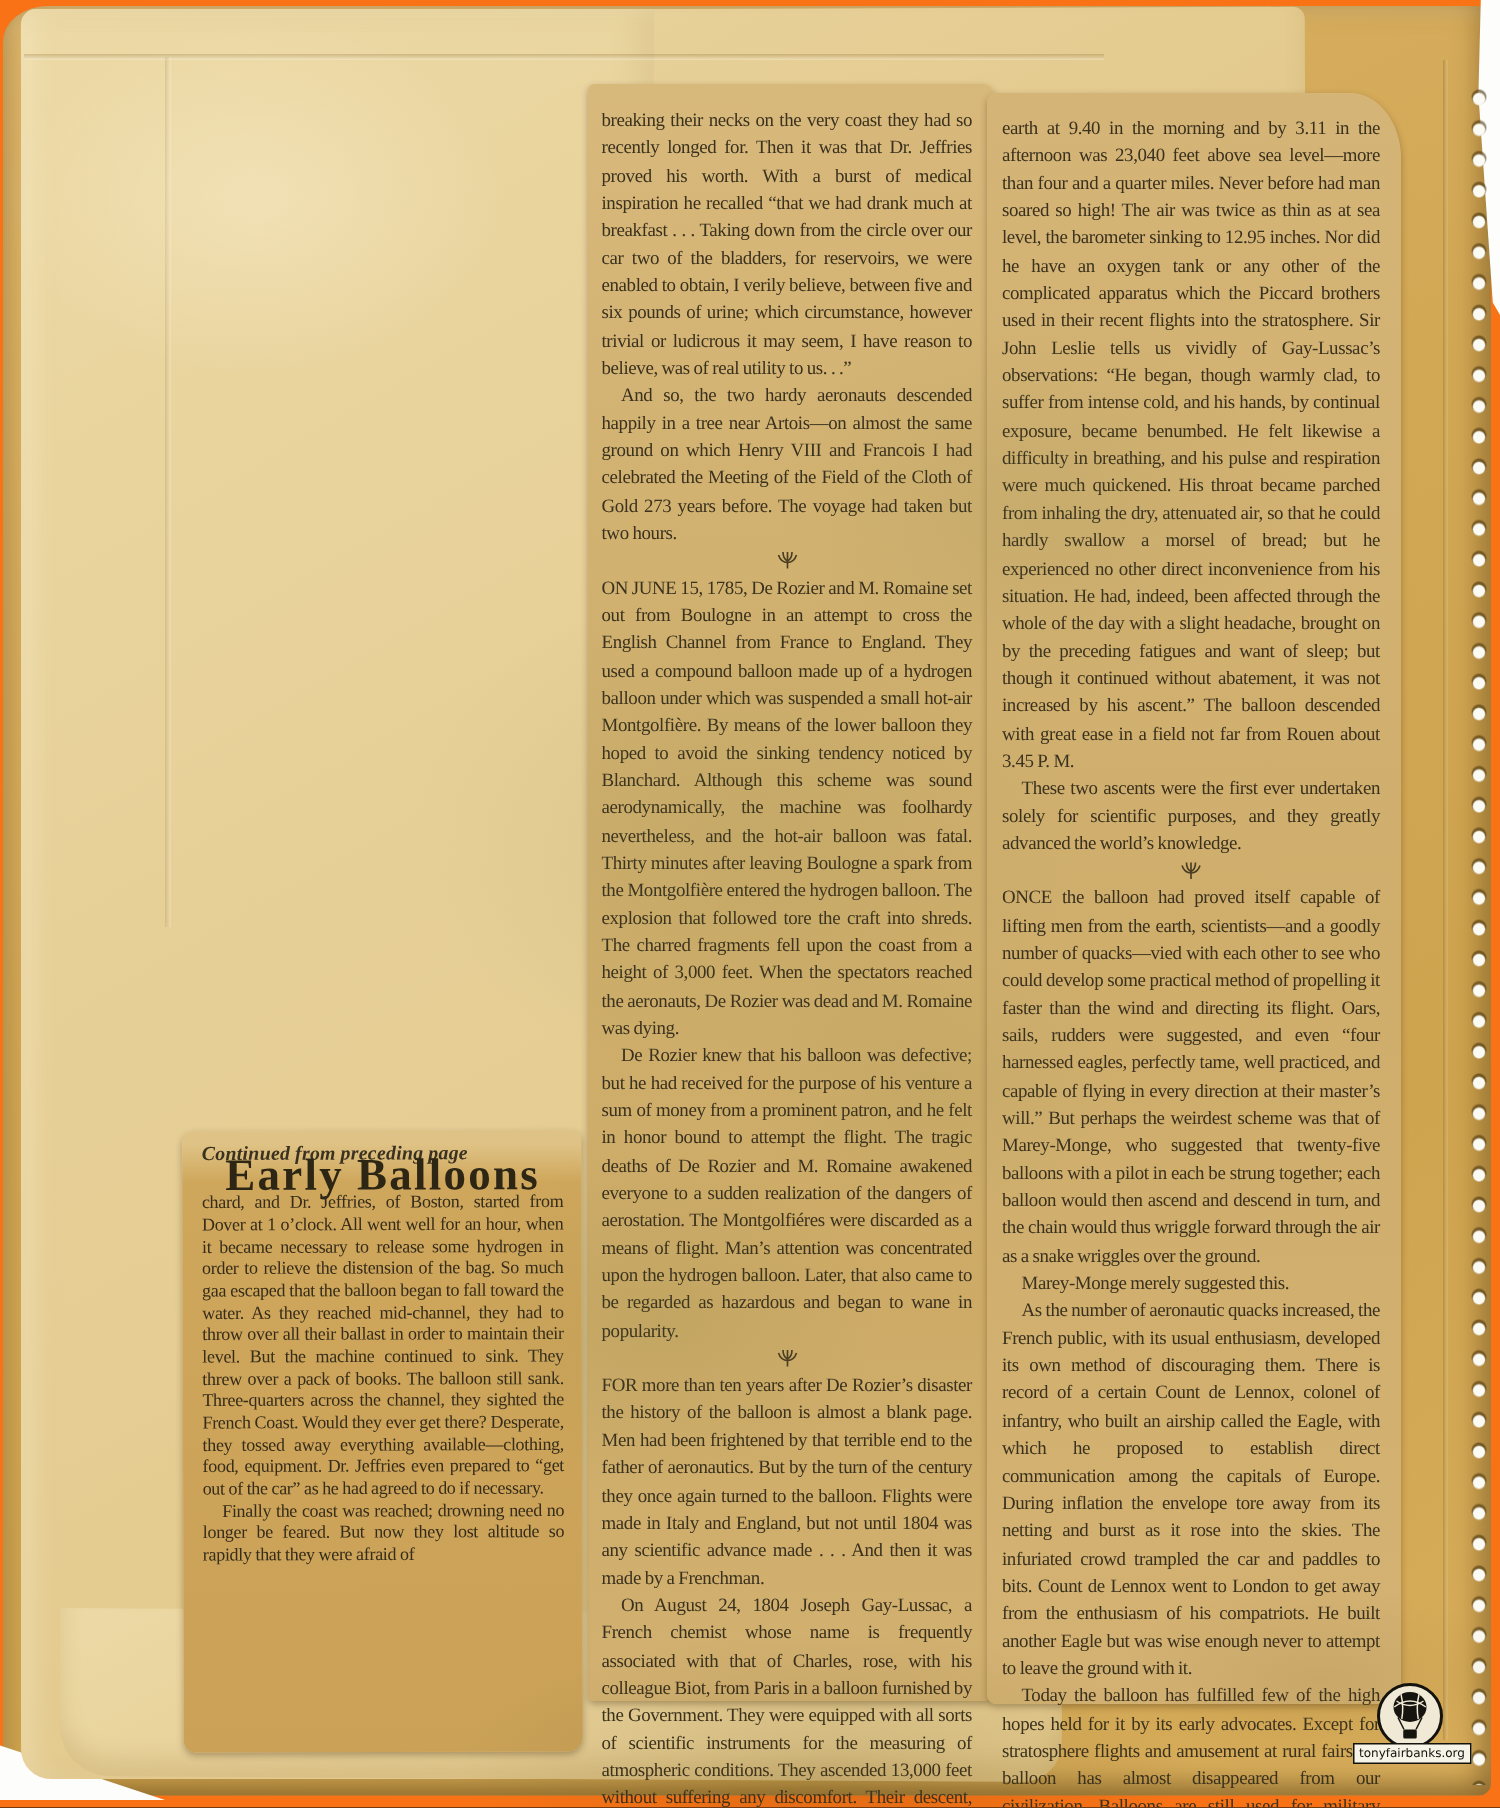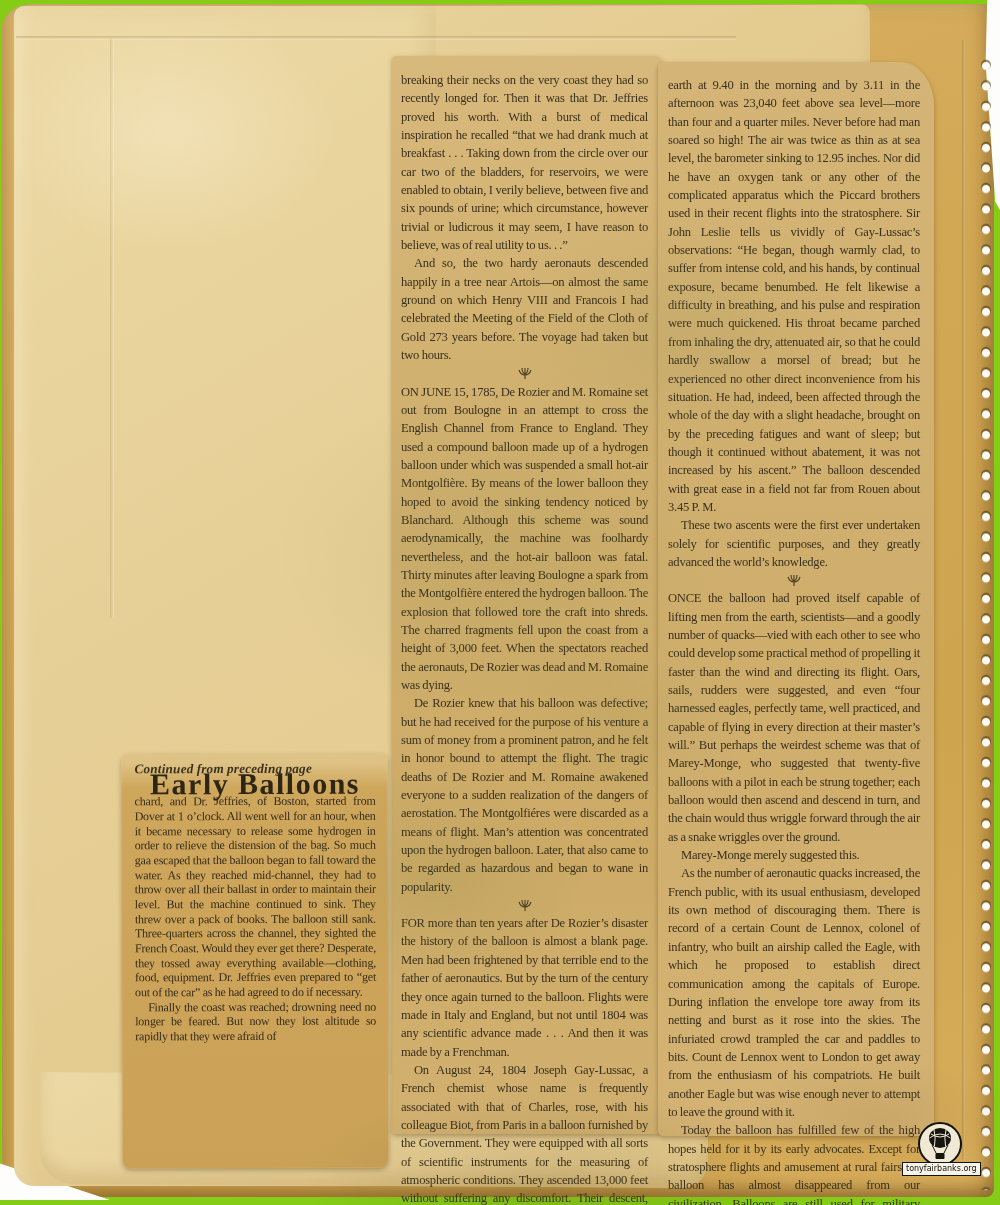--- a/index.html
+++ b/index.html
@@ -1,16 +1,16 @@
 <!DOCTYPE html>
 <html><head>
 <meta charset="utf-8">
 <style>
   html,body{margin:0;padding:0;background:#111;}
-  #canvas{position:relative;width:1000px;height:1205px;background:#84cc16;overflow:hidden;
+  #canvas{position:relative;width:1000px;height:1205px;background:#f97316;overflow:hidden;
           font-family:"Liberation Serif","DejaVu Serif",serif;}
 
   
   .scan-tr{position:absolute;left:984px;top:0;width:16px;height:210px;background:#fdfdfb;
            clip-path:polygon(20% 0,100% 0,100% 100%,70% 96%,10% 30%);}
   .scan-bl{position:absolute;left:0;top:1148px;width:110px;height:52px;background:#fdfdfb;
            clip-path:polygon(0 100%,0 30%,100% 100%);}
 
   
   .page{position:absolute;left:2px;top:4px;width:992px;height:1193px;

